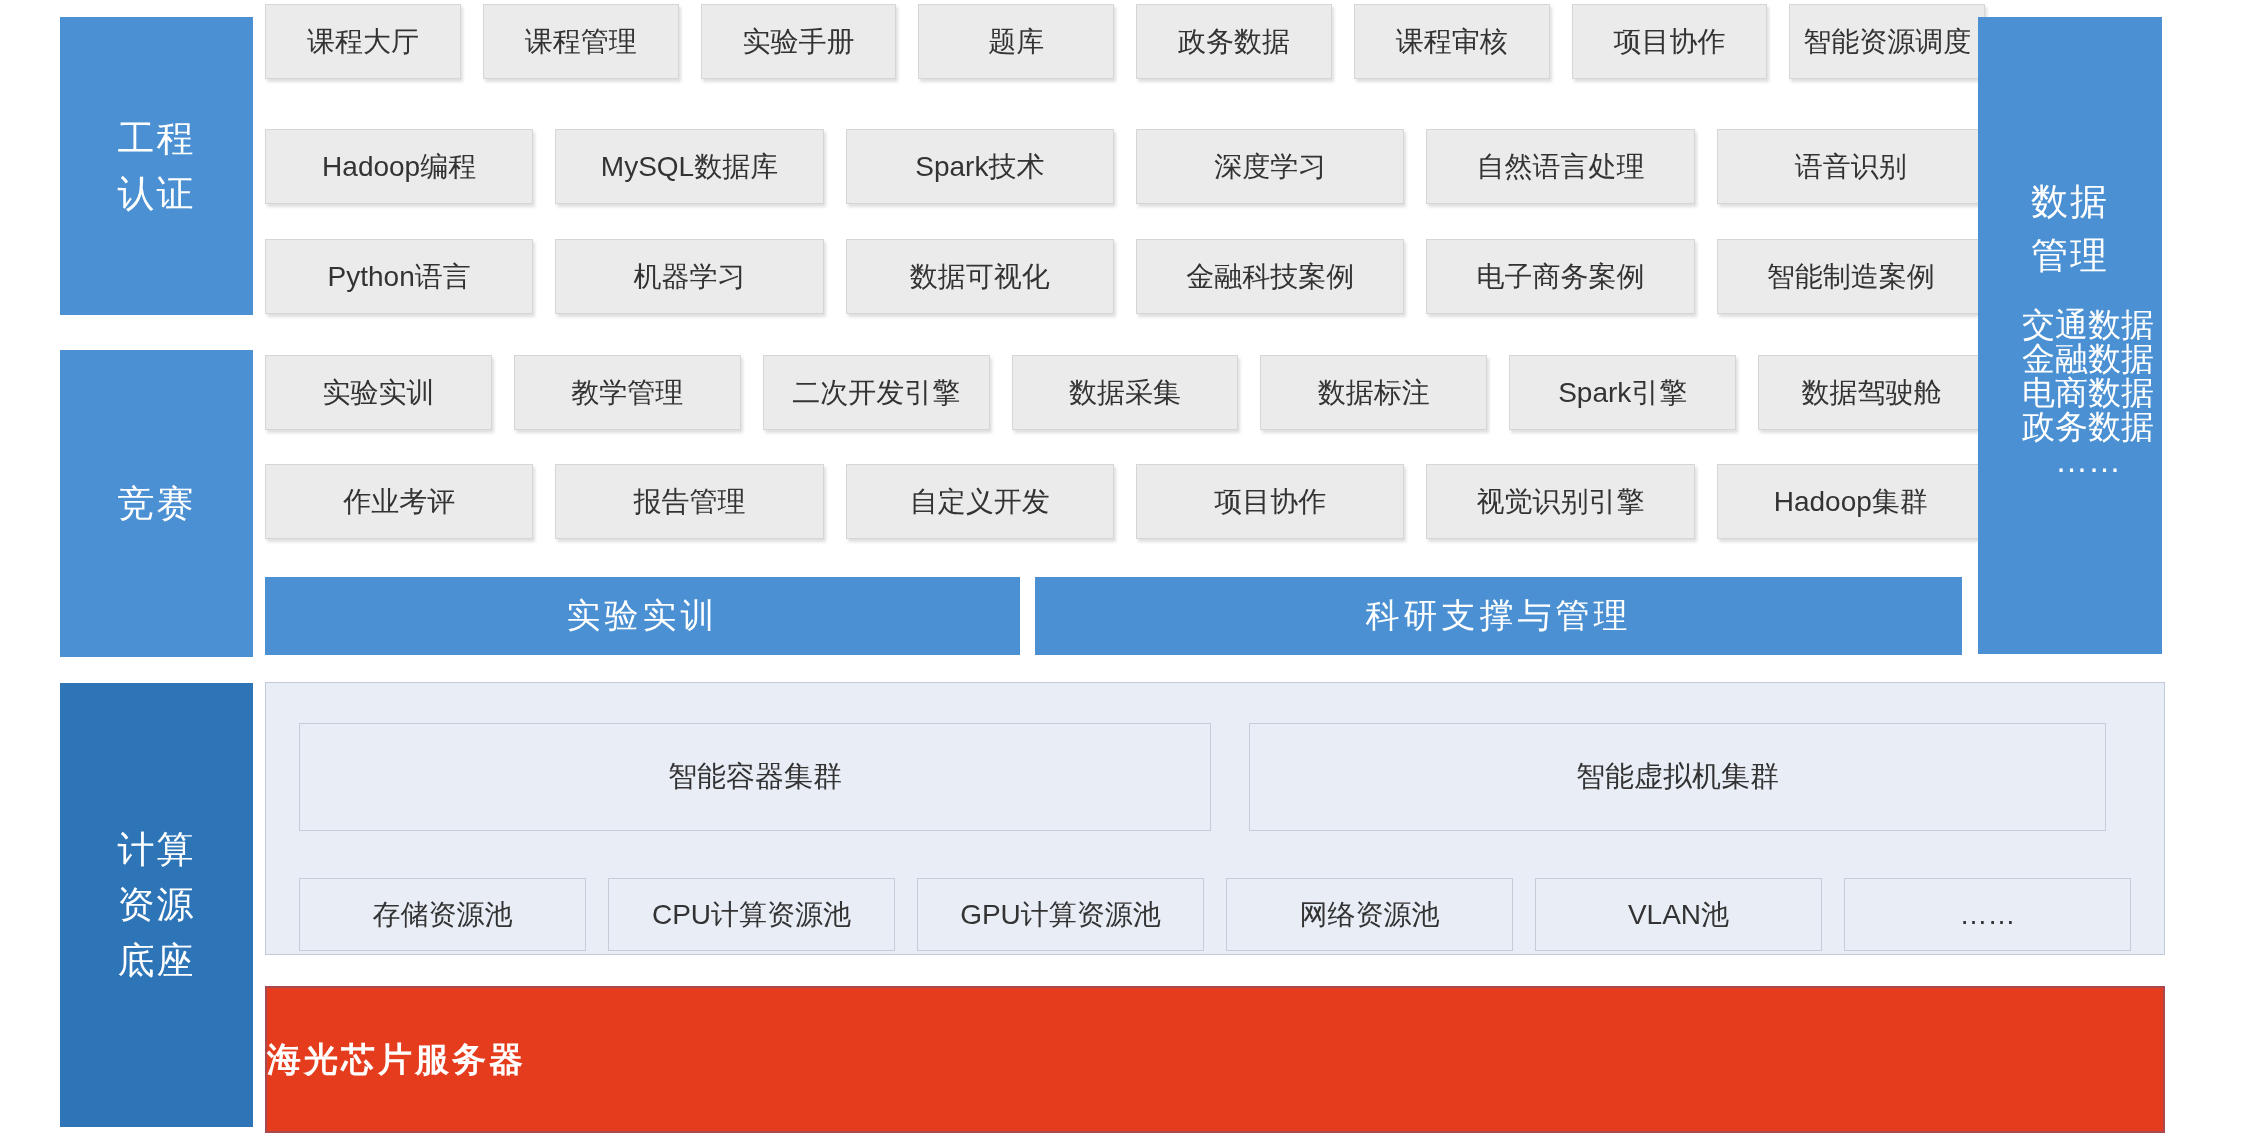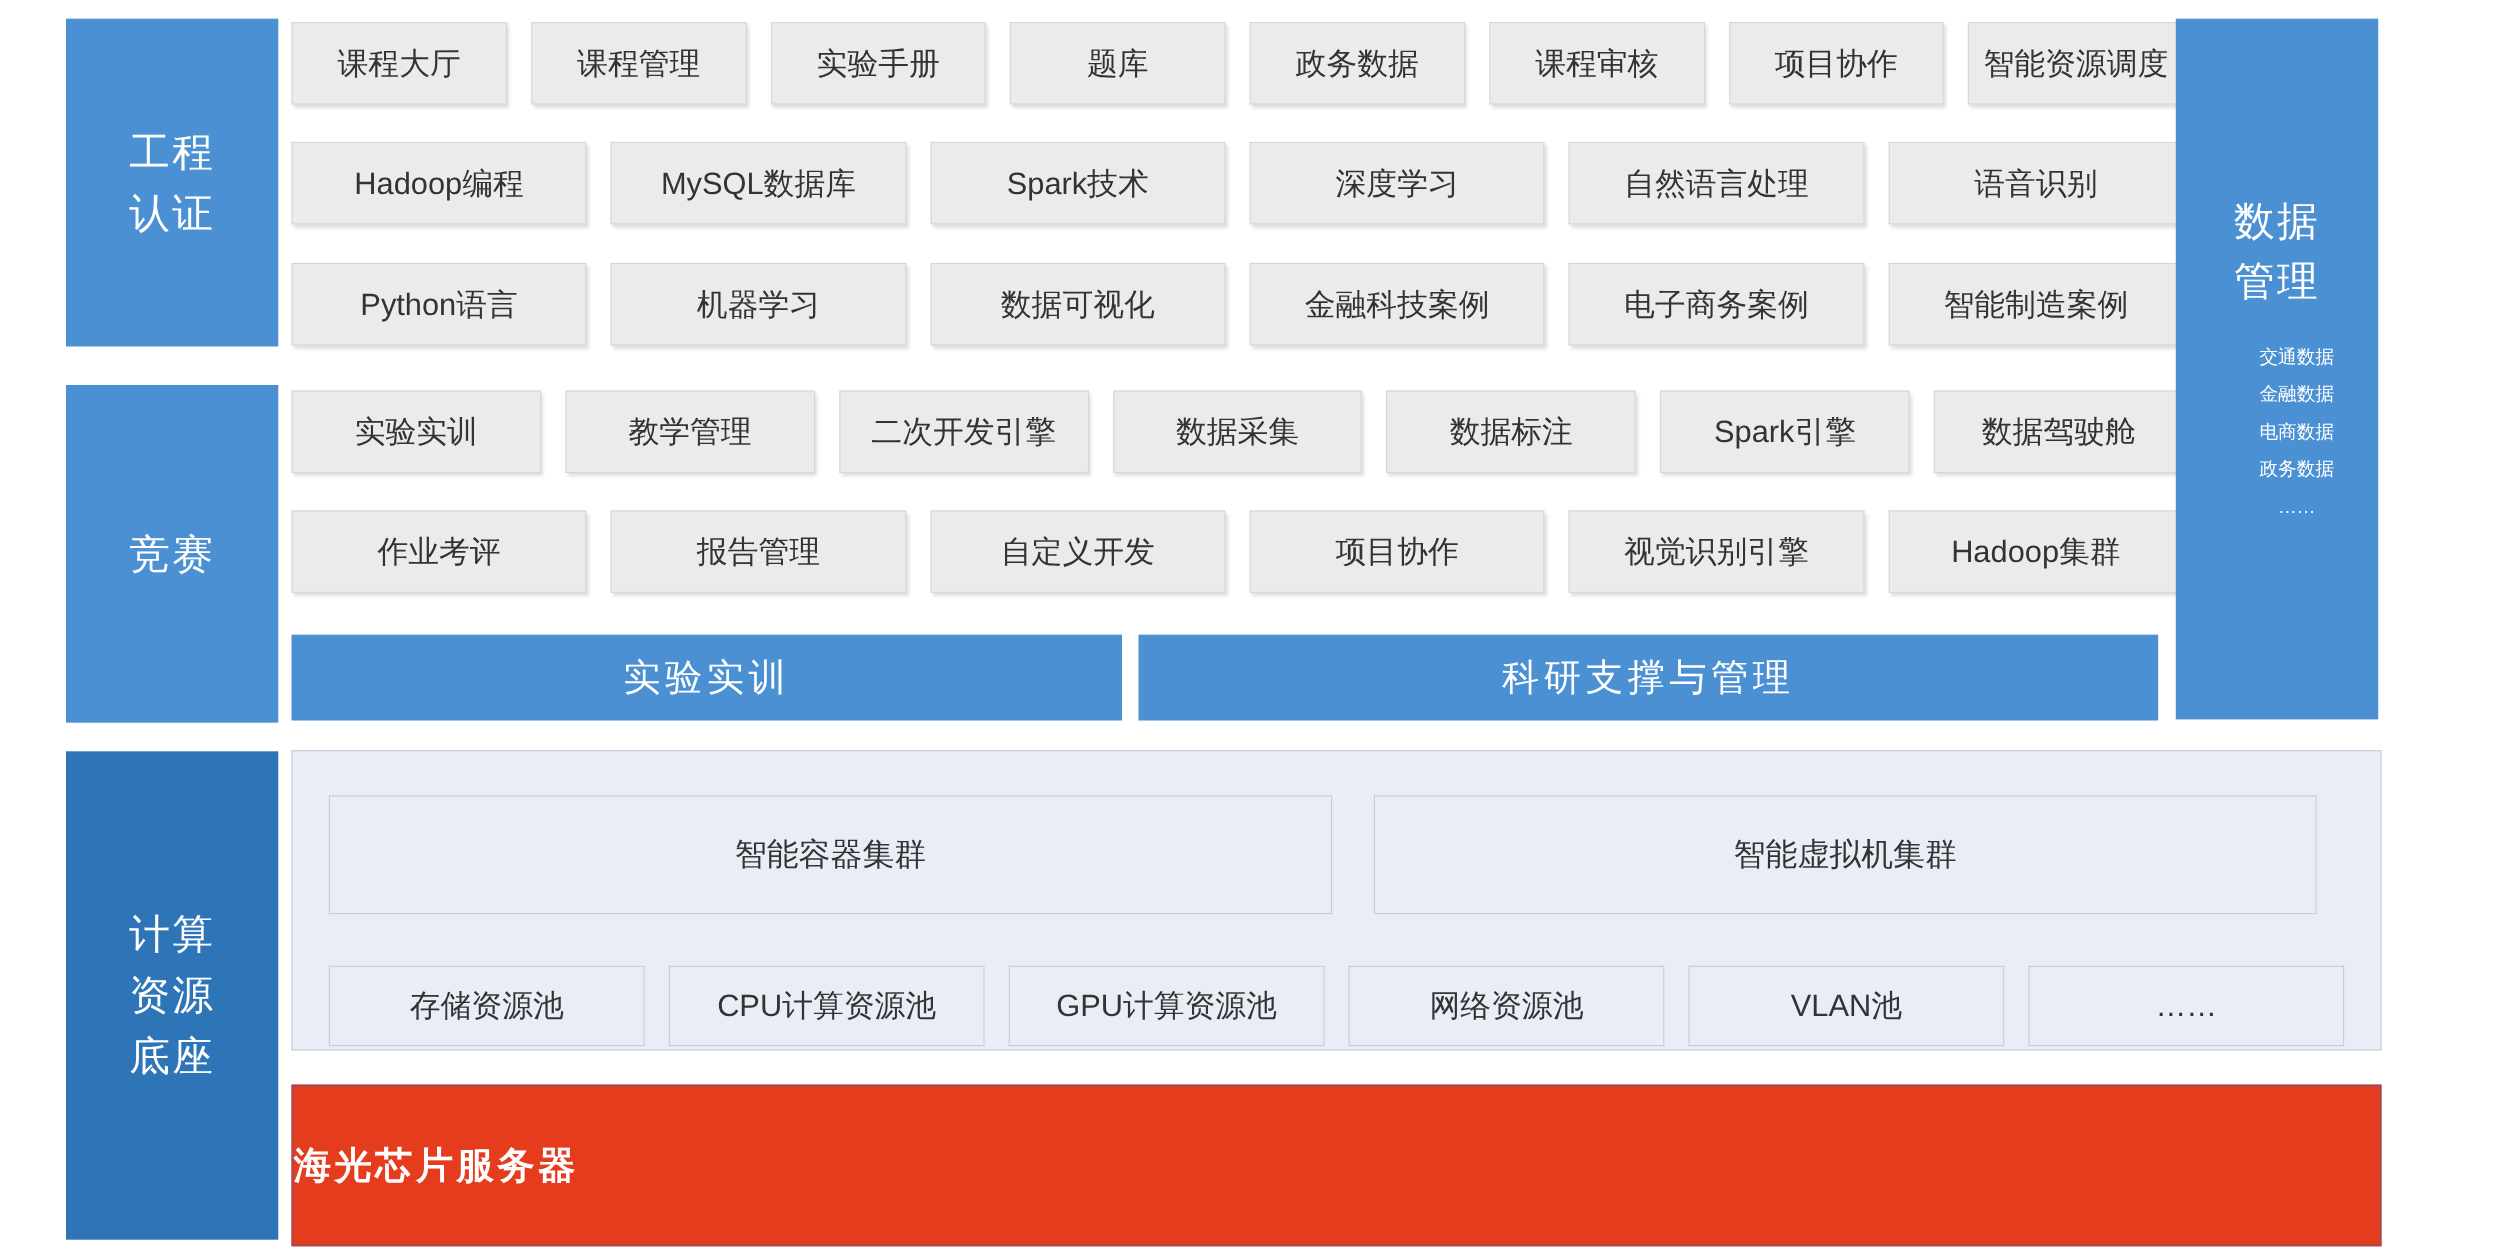--- a/index.html
+++ b/index.html
@@ -17,21 +17,21 @@
     display:flex;align-items:center;justify-content:center;
     text-align:center;font-size:37px;line-height:1.5;
     white-space:pre-line;letter-spacing:2px;
   }
   .side-eng{top:17px;height:298px;}
   .side-comp{top:350px;height:307px;}
   .side-compute{top:683px;height:444px;background:var(--deep-blue);}
 
   
   .row{position:absolute;left:265px;width:1720px;height:75px;display:flex;gap:22px;}
-  .row1{top:20px;} .row2{top:129px;} .row3{top:239px;}
+  .row1{top:4px;} .row2{top:129px;} .row3{top:239px;}
   .row4{top:355px;} .row5{top:464px;}
   .box{
     flex:1;background:var(--box-bg);border:1px solid var(--box-border);
     box-shadow:2px 3px 3px rgba(0,0,0,.13);
     display:flex;align-items:center;justify-content:center;
     font-size:28px;color:var(--text-dark);white-space:nowrap;
   }
 
   
   .bars{position:absolute;left:265px;top:577px;width:1720px;height:78px;display:flex;gap:15px;}
@@ -46,21 +46,21 @@
   
   .right-col{
     position:absolute;left:1978px;top:17px;width:184px;height:637px;
     background:var(--accent-blue);color:#fff;text-align:center;
     box-sizing:border-box;
   }
   .right-col .title{
     margin-top:158px;font-size:37px;line-height:1.45;
     white-space:pre-line;letter-spacing:2px;
   }
-  .right-col .list{margin-top:26px;font-size:17px;line-height:34px;padding-left:36px;}
+  .right-col .list{margin-top:26px;font-size:33px;line-height:34px;padding-left:36px;}
   .right-col .list div{white-space:nowrap;}
 
   
   .bottom-panel{
     position:absolute;left:265px;top:682px;width:1900px;height:273px;
     background:var(--panel-bg);border:1px solid var(--panel-border);
     box-sizing:border-box;padding:40px 33px 0 33px;
   }
   .cluster-row{display:flex;height:108px;justify-content:space-between;}
   .cluster-box{

